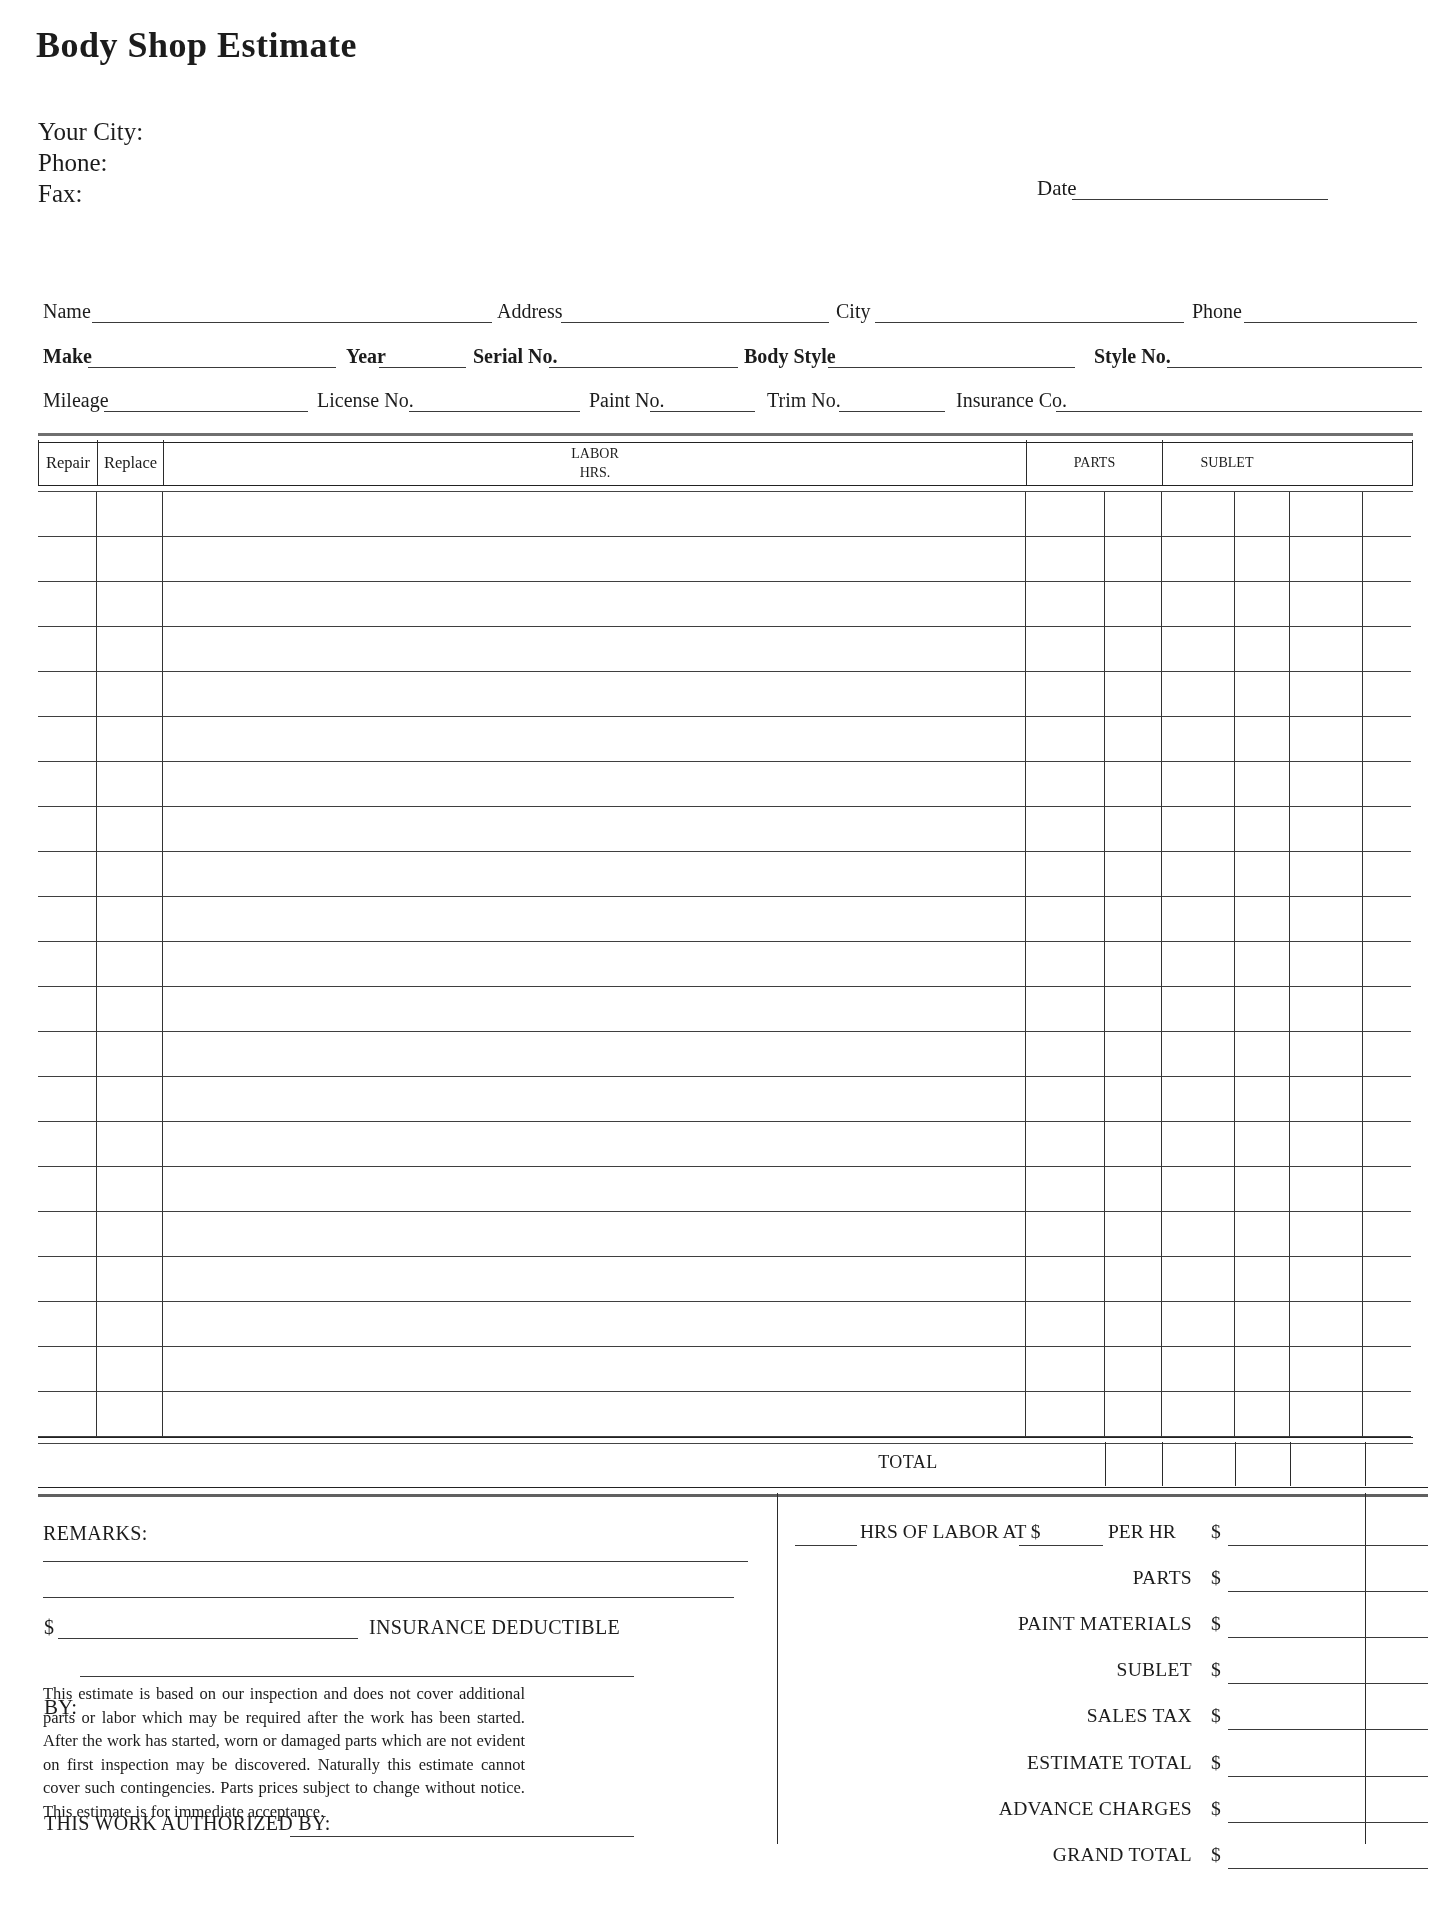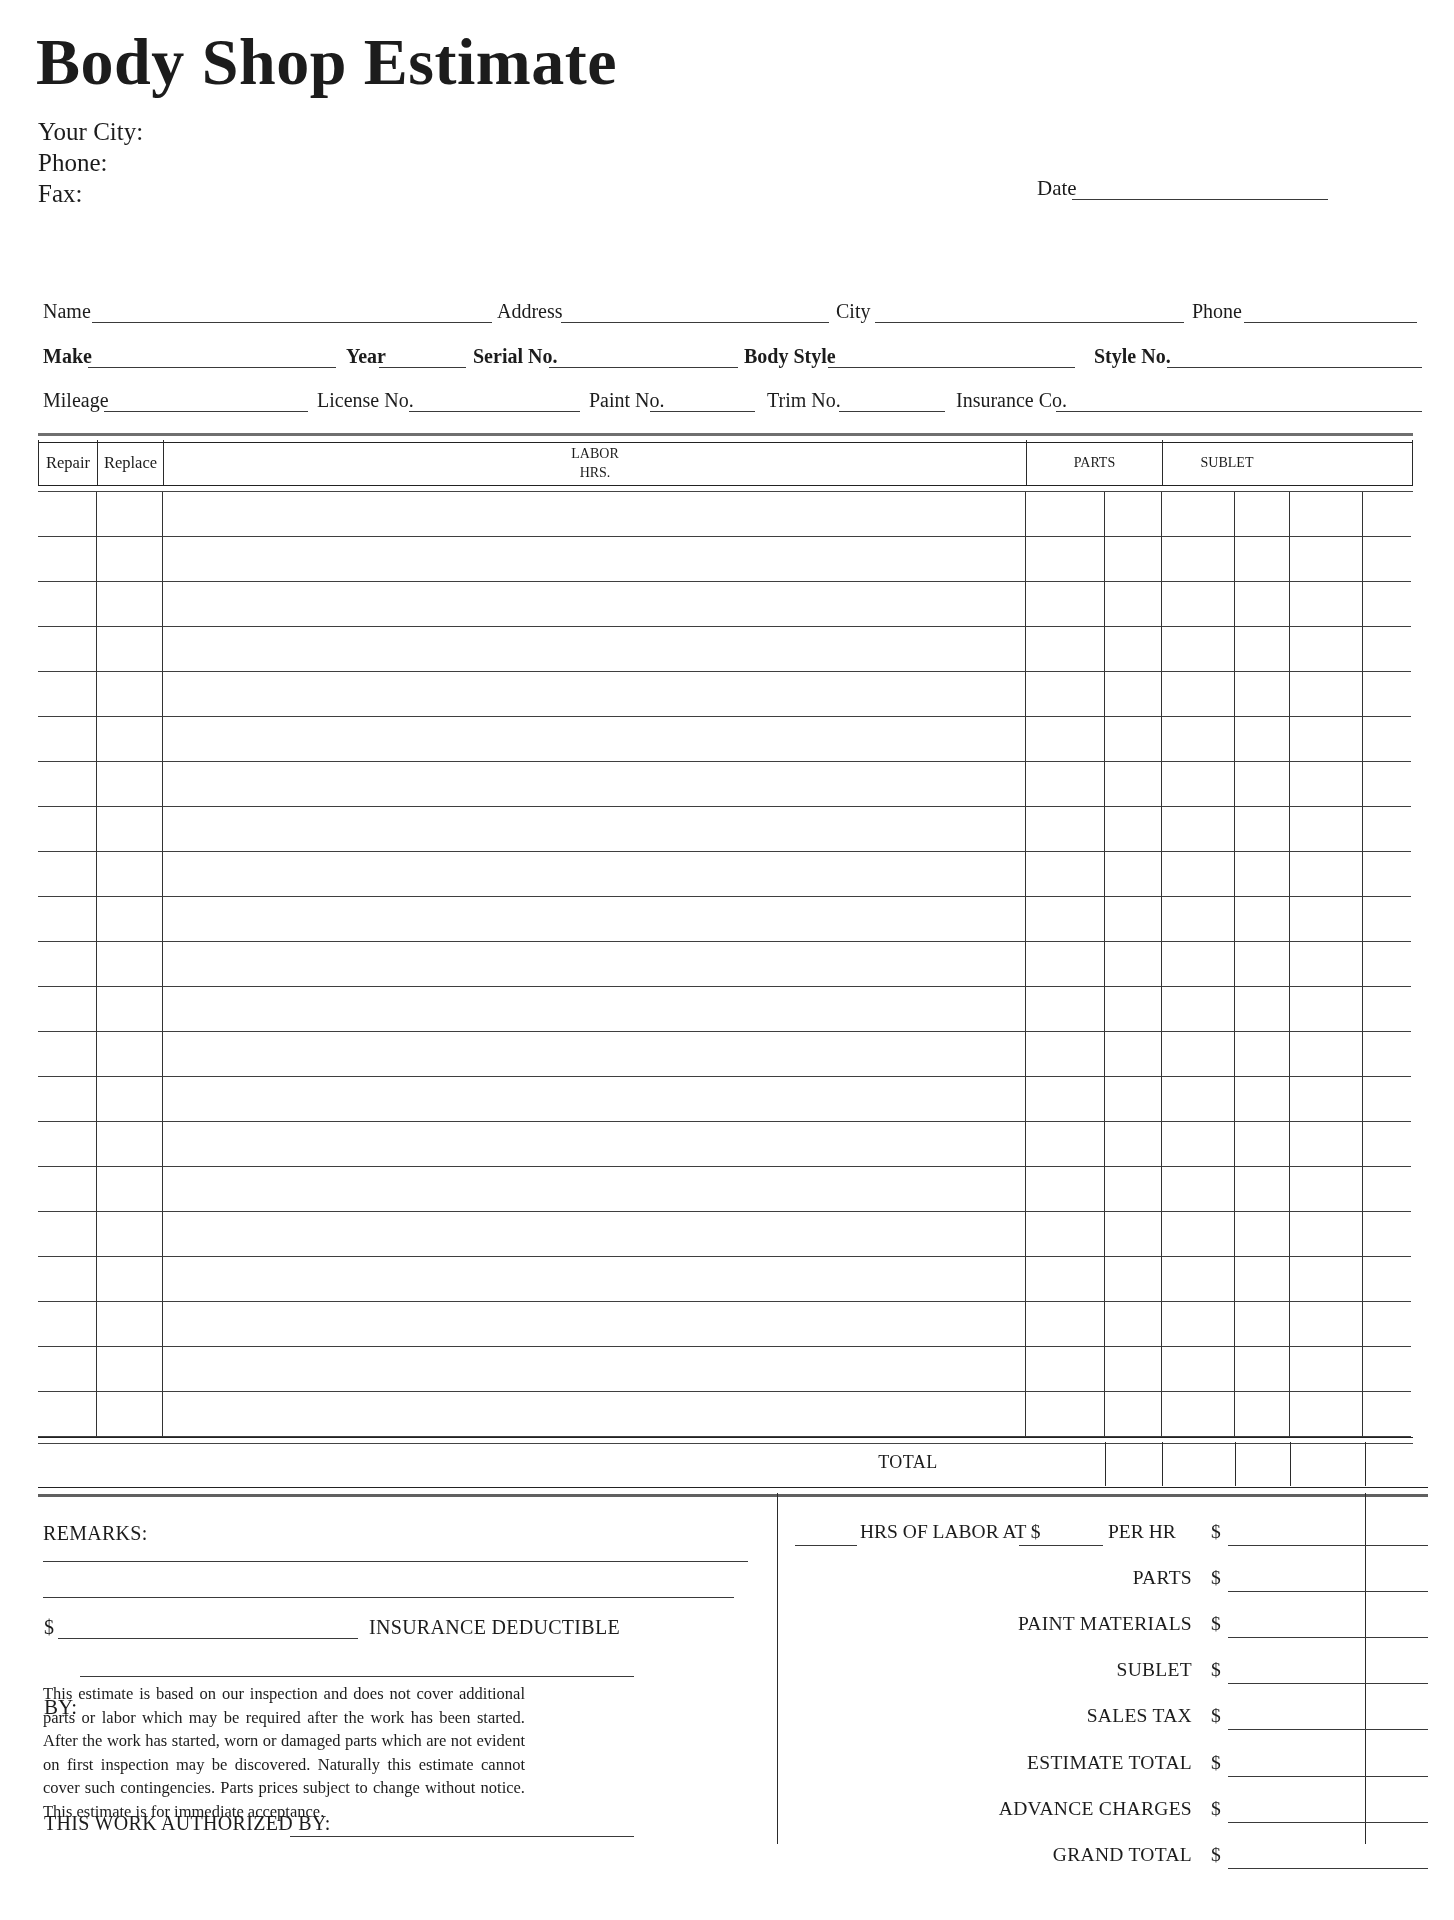--- a/index.html
+++ b/index.html
@@ -2,21 +2,21 @@
 <html><head>
 <meta charset="utf-8">
 <style>
   html,body{margin:0;padding:0;background:#e8e8e8;}
   .page{position:relative;width:1454px;height:1920px;background:#ffffff;margin:0 auto;
         font-family:"Liberation Serif", serif;color:#1c1c1c;overflow:hidden;}
   .abs{position:absolute;}
   .ul{position:absolute;height:0;border-bottom:1.4px solid #3a3a3a;}
   .lbl{position:absolute;font-size:20px;white-space:nowrap;}
   
-  .title{position:absolute;left:36px;top:24px;font-size:66px;font-weight:bold;letter-spacing:.5px;white-space:nowrap;}
+  .title{position:absolute;left:36px;top:24px;font-size:36px;font-weight:bold;letter-spacing:.5px;white-space:nowrap;}
   .shopinfo{position:absolute;left:38px;top:116px;font-size:25px;line-height:31px;}
   .datewrap{position:absolute;left:1037px;top:176px;font-size:21px;}
   
   .dbl-top{position:absolute;left:38px;width:1375px;height:6px;border-top:3.5px solid #6f6f6f;border-bottom:1.6px solid #222;}
   .dbl-thin{position:absolute;left:38px;width:1375px;height:5px;border-top:1.6px solid #222;border-bottom:1.6px solid #444;}
   .dbl-bot{position:absolute;left:38px;width:1390px;height:6px;border-top:1.6px solid #222;border-bottom:3px solid #606060;}
   .thead{position:absolute;left:38px;top:440px;width:1375px;height:45px;display:grid;
          grid-template-columns:59px 66px 863px 136px 128px 123px;box-sizing:border-box;
          border-left:1.5px solid #2b2b2b;border-right:1.5px solid #2b2b2b;}
   .thead>div{box-sizing:border-box;border-right:1.5px solid #2b2b2b;display:flex;align-items:center;justify-content:center;text-align:center;}

